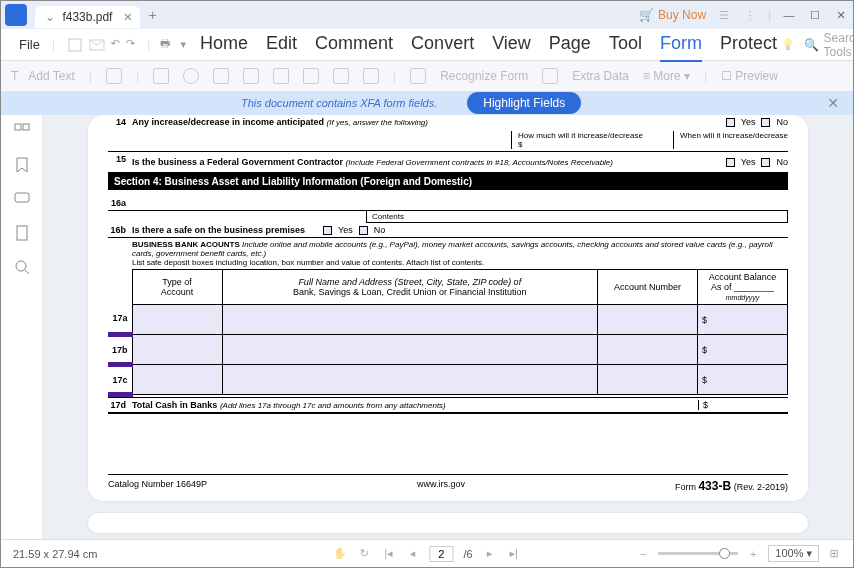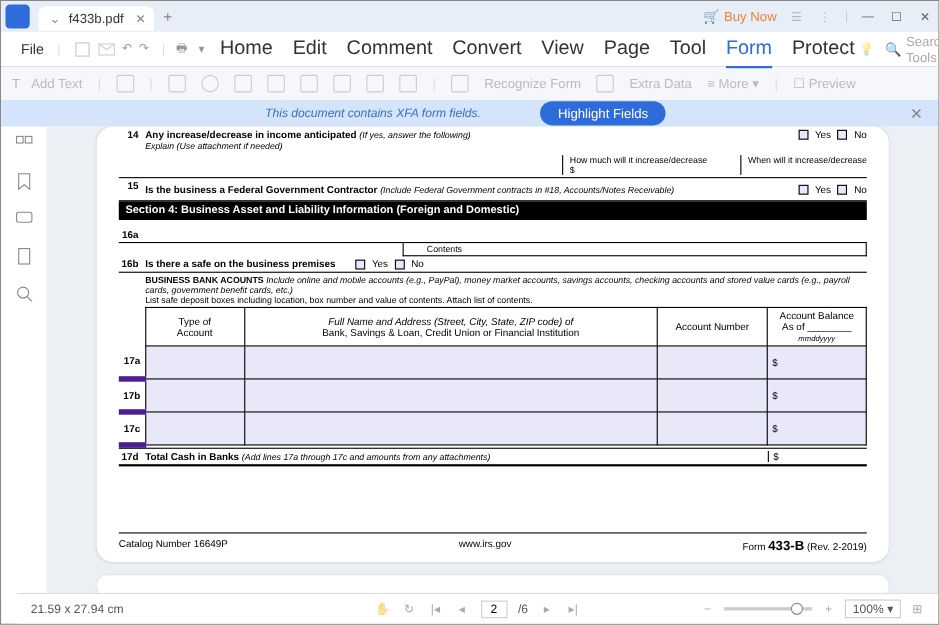--- a/index.html
+++ b/index.html
@@ -16,42 +16,42 @@
 .menu-file { font-size: 13px; color: #333; padding: 4px 8px; }
 .menu-icons { display: flex; gap: 6px; margin: 0 8px; }
 .menu-tabs { display: flex; gap: 18px; margin-left: 10px; }
 .menu-tab { font-size: 18px; color: #333; padding: 6px 0; cursor: pointer; }
 .menu-tab.active { color: #2e6bdb; border-bottom: 2px solid #2e6bdb; font-weight: 500; }
 .menu-right { margin-left: auto; display: flex; align-items: center; gap: 10px; }
 .search-tools { color: #aaa; font-size: 12px; display: flex; align-items: center; gap: 4px; }
 .toolbar { height: 30px; background: #f5f7fa; display: flex; align-items: center; padding: 0 10px; gap: 14px; color: #bbb; font-size: 12px; }
 .tb-group { display: flex; align-items: center; gap: 10px; }
 .tb-icon { width: 16px; height: 16px; border: 1px solid #ccc; border-radius: 2px; }
-.banner { height: 24px; background: #d4e4fb; display: flex; align-items: center; padding: 0 10px; font-size: 11px; color: #555; position: relative; gap: 24px; }
+.banner { height: 24px; background: #d4e4fb; display: flex; align-items: center; padding: 0 10px; font-size: 11px; color: #555; position: relative; }
 .banner-text { margin-left: 230px; color: #3b6fc9; font-style: italic; }
 .highlight-btn { background: #2e6bdb; color: #fff; padding: 4px 16px; border-radius: 12px; border: none; font-size: 12px; margin-left: 30px; cursor: pointer; }
 .banner-close { position: absolute; right: 14px; color: #888; cursor: pointer; font-size: 14px; }
 .main { display: flex; height: 430px; }
 .sidebar { width: 42px; background: #fff; border-right: 1px solid #eee; display: flex; flex-direction: column; align-items: center; padding-top: 8px; gap: 18px; }
 .doc-area { flex: 1; background: #ecf0f5; overflow: auto; position: relative; }
 .page { background: #fff; margin: 0 auto; width: 720px; position: relative; padding: 0 20px; box-shadow: 0 0 3px rgba(0,0,0,0.1); border-radius: 15px; }
 .expand-btn { position: absolute; left: 44px; top: 50%; width: 10px; height: 40px; background: #fff; border: 1px solid #ccc; display: flex; align-items: center; justify-content: center; font-size: 9px; color: #666; cursor: pointer; }
 .expand-btn.right { left: auto; right: 2px; }
 .form-row { display: flex; border-bottom: 1px solid #000; padding: 2px 0; font-size: 9px; }
 .row-num { width: 24px; text-align: right; padding-right: 6px; font-weight: bold; }
 .row-content { flex: 1; }
 .section-hdr { background: #000; color: #fff; font-weight: bold; padding: 3px 6px; font-size: 10px; }
 .check-group { display: flex; gap: 6px; align-items: center; font-size: 9px; }
 .chk { width: 9px; height: 9px; border: 1px solid #000; background: #e8e8f8; }
 table.form-tbl { width: 100%; border-collapse: collapse; font-size: 9px; }
 .form-tbl th, .form-tbl td { border: 1px solid #000; padding: 2px 4px; }
 .form-tbl th { background: #fff; font-weight: normal; text-align: center; }
 .form-tbl td.num { width: 24px; border: none; border-bottom: 5px solid #4c1d95; text-align: right; font-weight: bold; padding-right: 4px; }
 .form-tbl td.fill { background: #e8e8f8; height: 30px; }
-.statusbar { position: absolute; bottom: 0; left: 15px; right: 0; height: 28px; background: #fff; border-top: 1px solid #ddd; display: flex; align-items: center; padding: 11px 12px; font-size: 11px; color: #555; }
+.statusbar { position: absolute; bottom: 0; left: 0; right: 0; height: 28px; background: #fff; border-top: 1px solid #ddd; display: flex; align-items: center; padding: 11px 12px; font-size: 11px; color: #555; }
 .sb-center { position: absolute; left: 50%; transform: translateX(-50%); display: flex; align-items: center; gap: 10px; }
 .nav-icon { width: 14px; height: 14px; opacity: 0.5; cursor: pointer; display: inline-flex; align-items: center; justify-content: center; }
 .page-input { width: 24px; border: 1px solid #ccc; text-align: center; font-size: 11px; padding: 1px; }
 .sb-right { margin-left: auto; display: flex; align-items: center; gap: 8px; }
 .zoom-slider { width: 80px; height: 3px; background: #ccc; position: relative; }
 .zoom-thumb { position: absolute; right: 8px; top: -4px; width: 11px; height: 11px; border-radius: 50%; background: #fff; border: 1px solid #888; }
 .zoom-pct { border: 1px solid #ccc; padding: 1px 6px; font-size: 11px; }
 .light { opacity: 0.4; }
 svg { display: block; }
 </style>
@@ -191,21 +191,20 @@
 
   <div class="doc-area">
     <div class="page">
 
       <div class="form-row" style="border-bottom:none">
         <div class="row-num">14</div>
         <div class="row-content" style="display:flex;justify-content:space-between">
           <div>
             <b>Any increase/decrease in income anticipated</b>
             <i style="font-size:8px">(If yes, answer the following)</i>
-            <div><i style="font-size:8px">Explain (Use attachment if needed)</i></div>
           </div>
           <div style="text-align:right">
             <div class="check-group">
               <span class="chk"></span>
                 <span>Yes</span>
               <span class="chk"></span>
                 <span>No</span>
             </div>
           </div>
         </div>
@@ -229,21 +228,21 @@
               <span>No</span>
           </div>
         </div>
       </div>
 
       <div class="section-hdr">Section 4: Business Asset and Liability Information (Foreign and Domestic)</div>
 
       <div class="form-row" style="padding-top:8px">
         <div class="row-num">16a</div>
       </div>
-      <div style="border:1px solid #000;border-top:none;margin-left:258px;padding:1px 21px;font-size:8px">Contents</div>
+      <div style="border:1px solid #000;border-top:none;margin-left:258px;padding:1px 5px;font-size:8px">Contents</div>
 
       <div class="form-row">
         <div class="row-num">16b</div>
         <div class="row-content" style="display:flex;gap:18px">
           <b>Is there a safe on the business premises</b>
           <div class="check-group">
             <span class="chk"></span>
               <span>Yes</span>
             <span class="chk"></span>
               <span>No</span>

